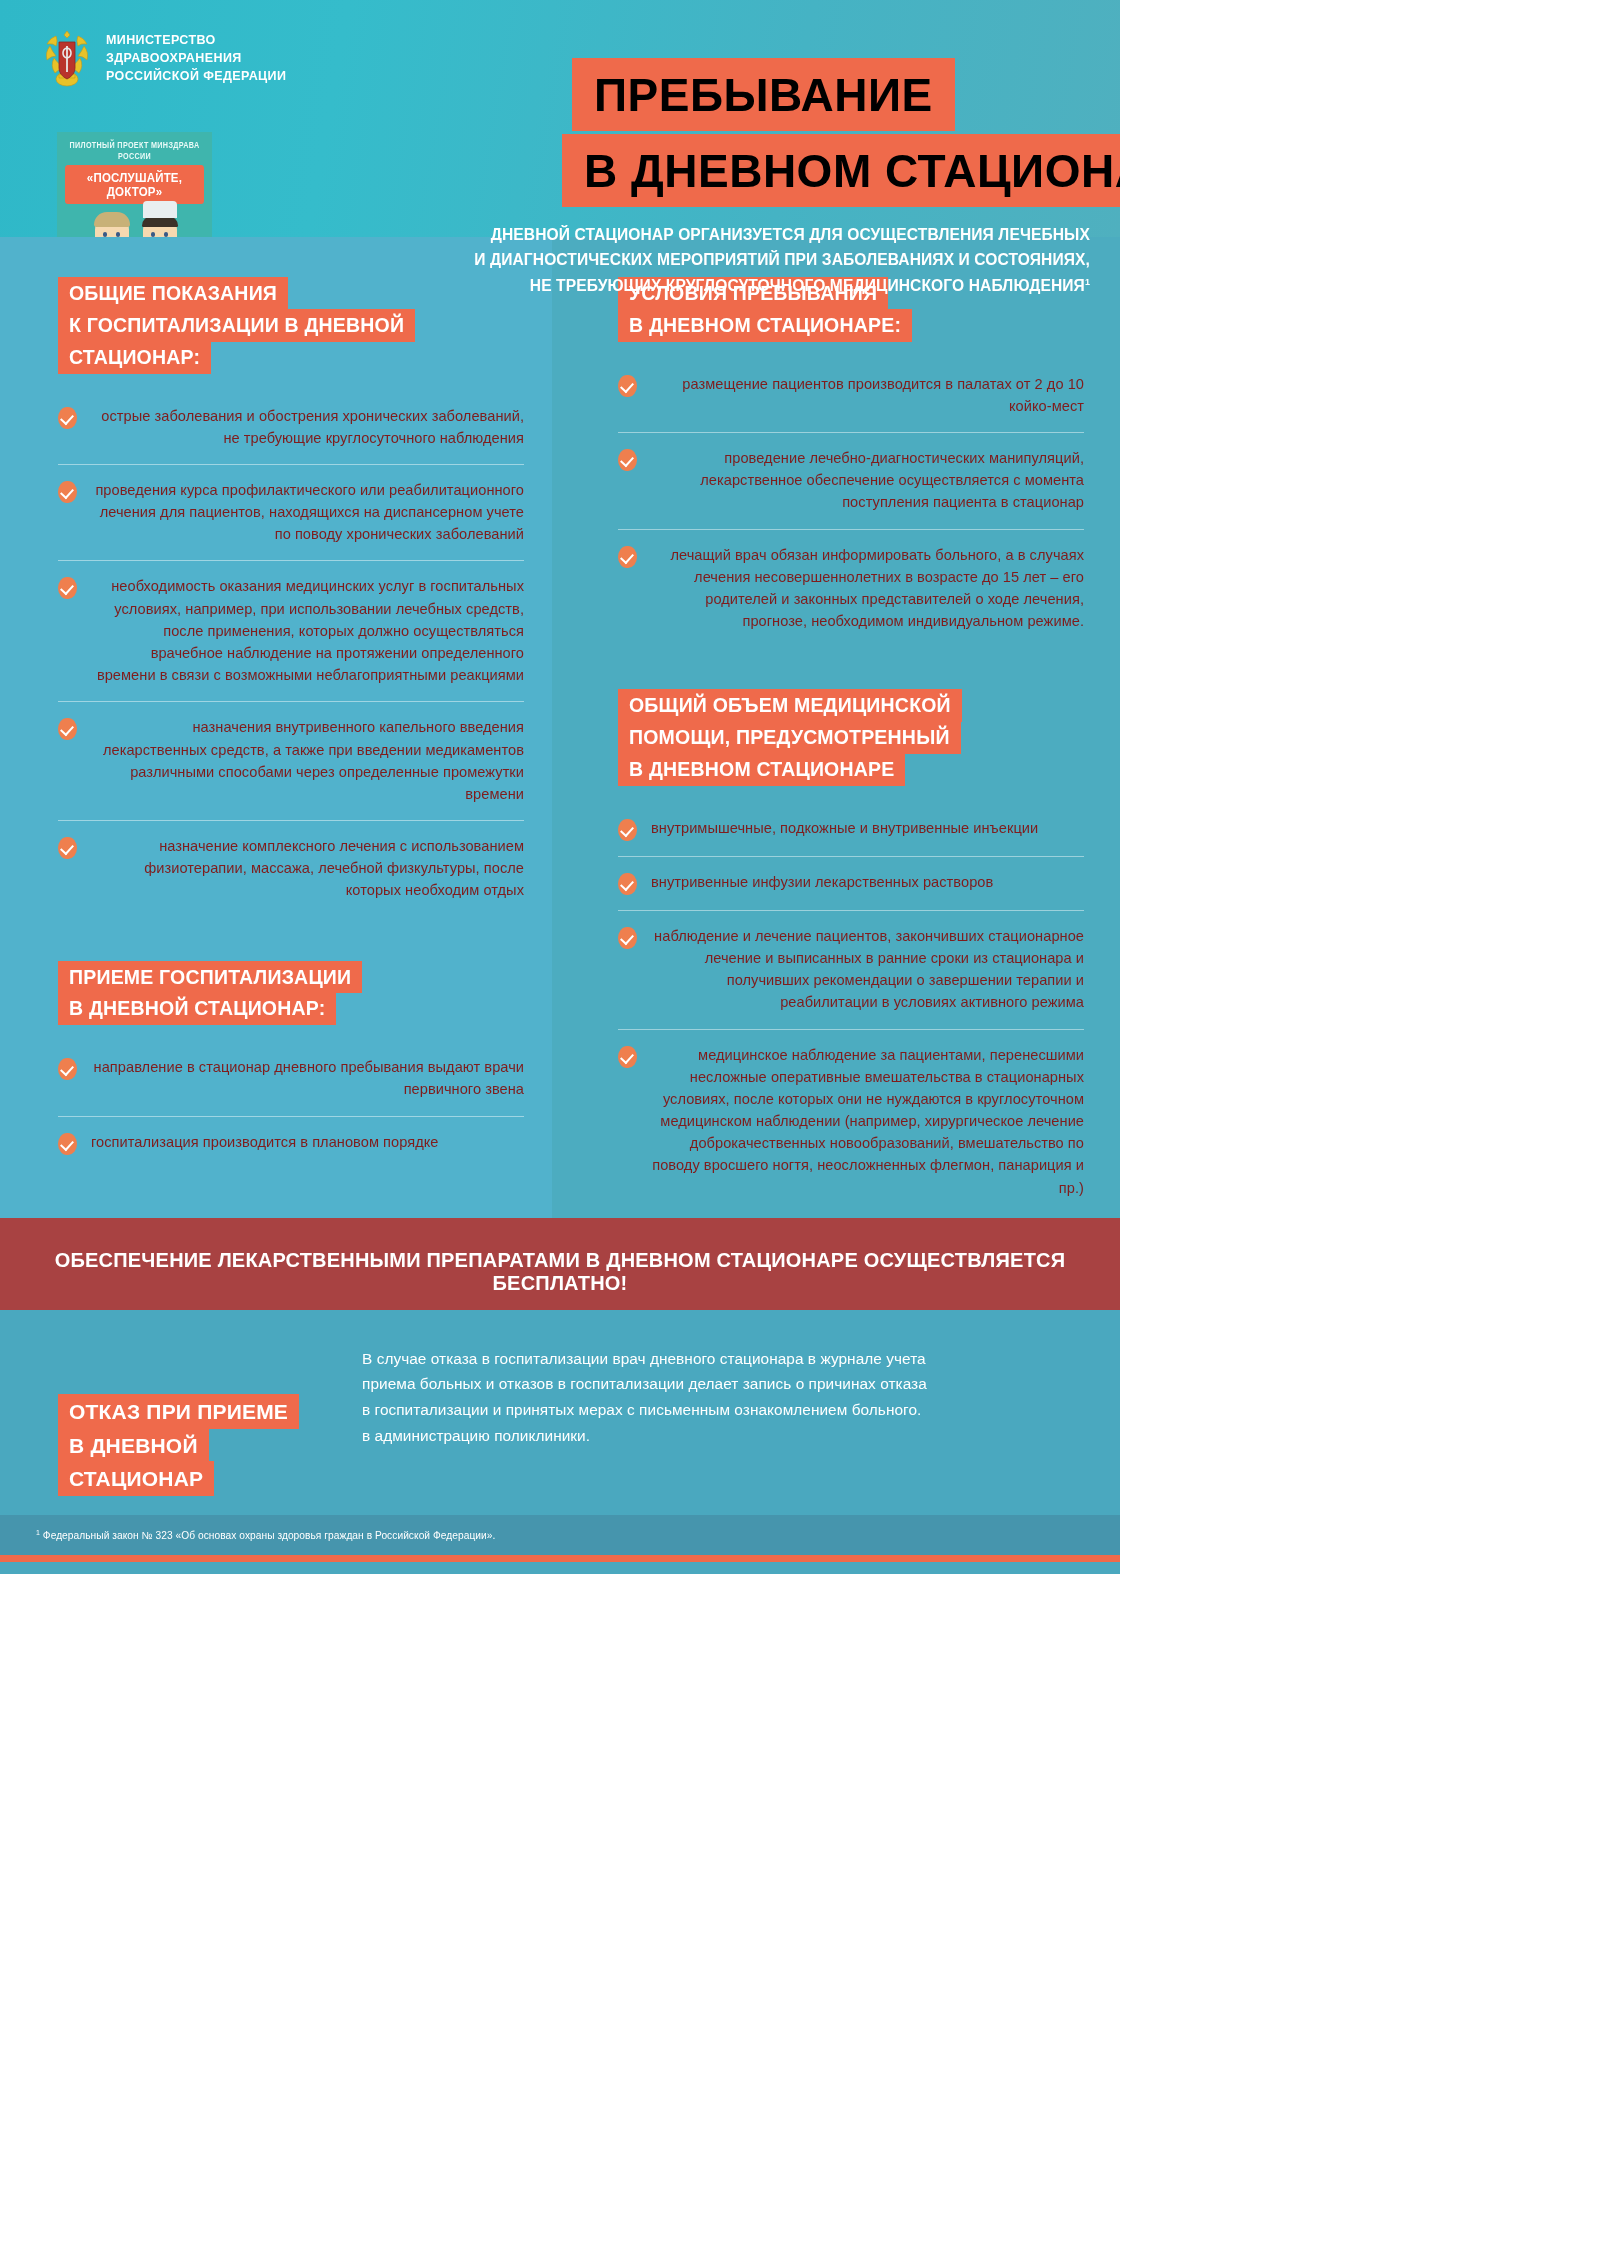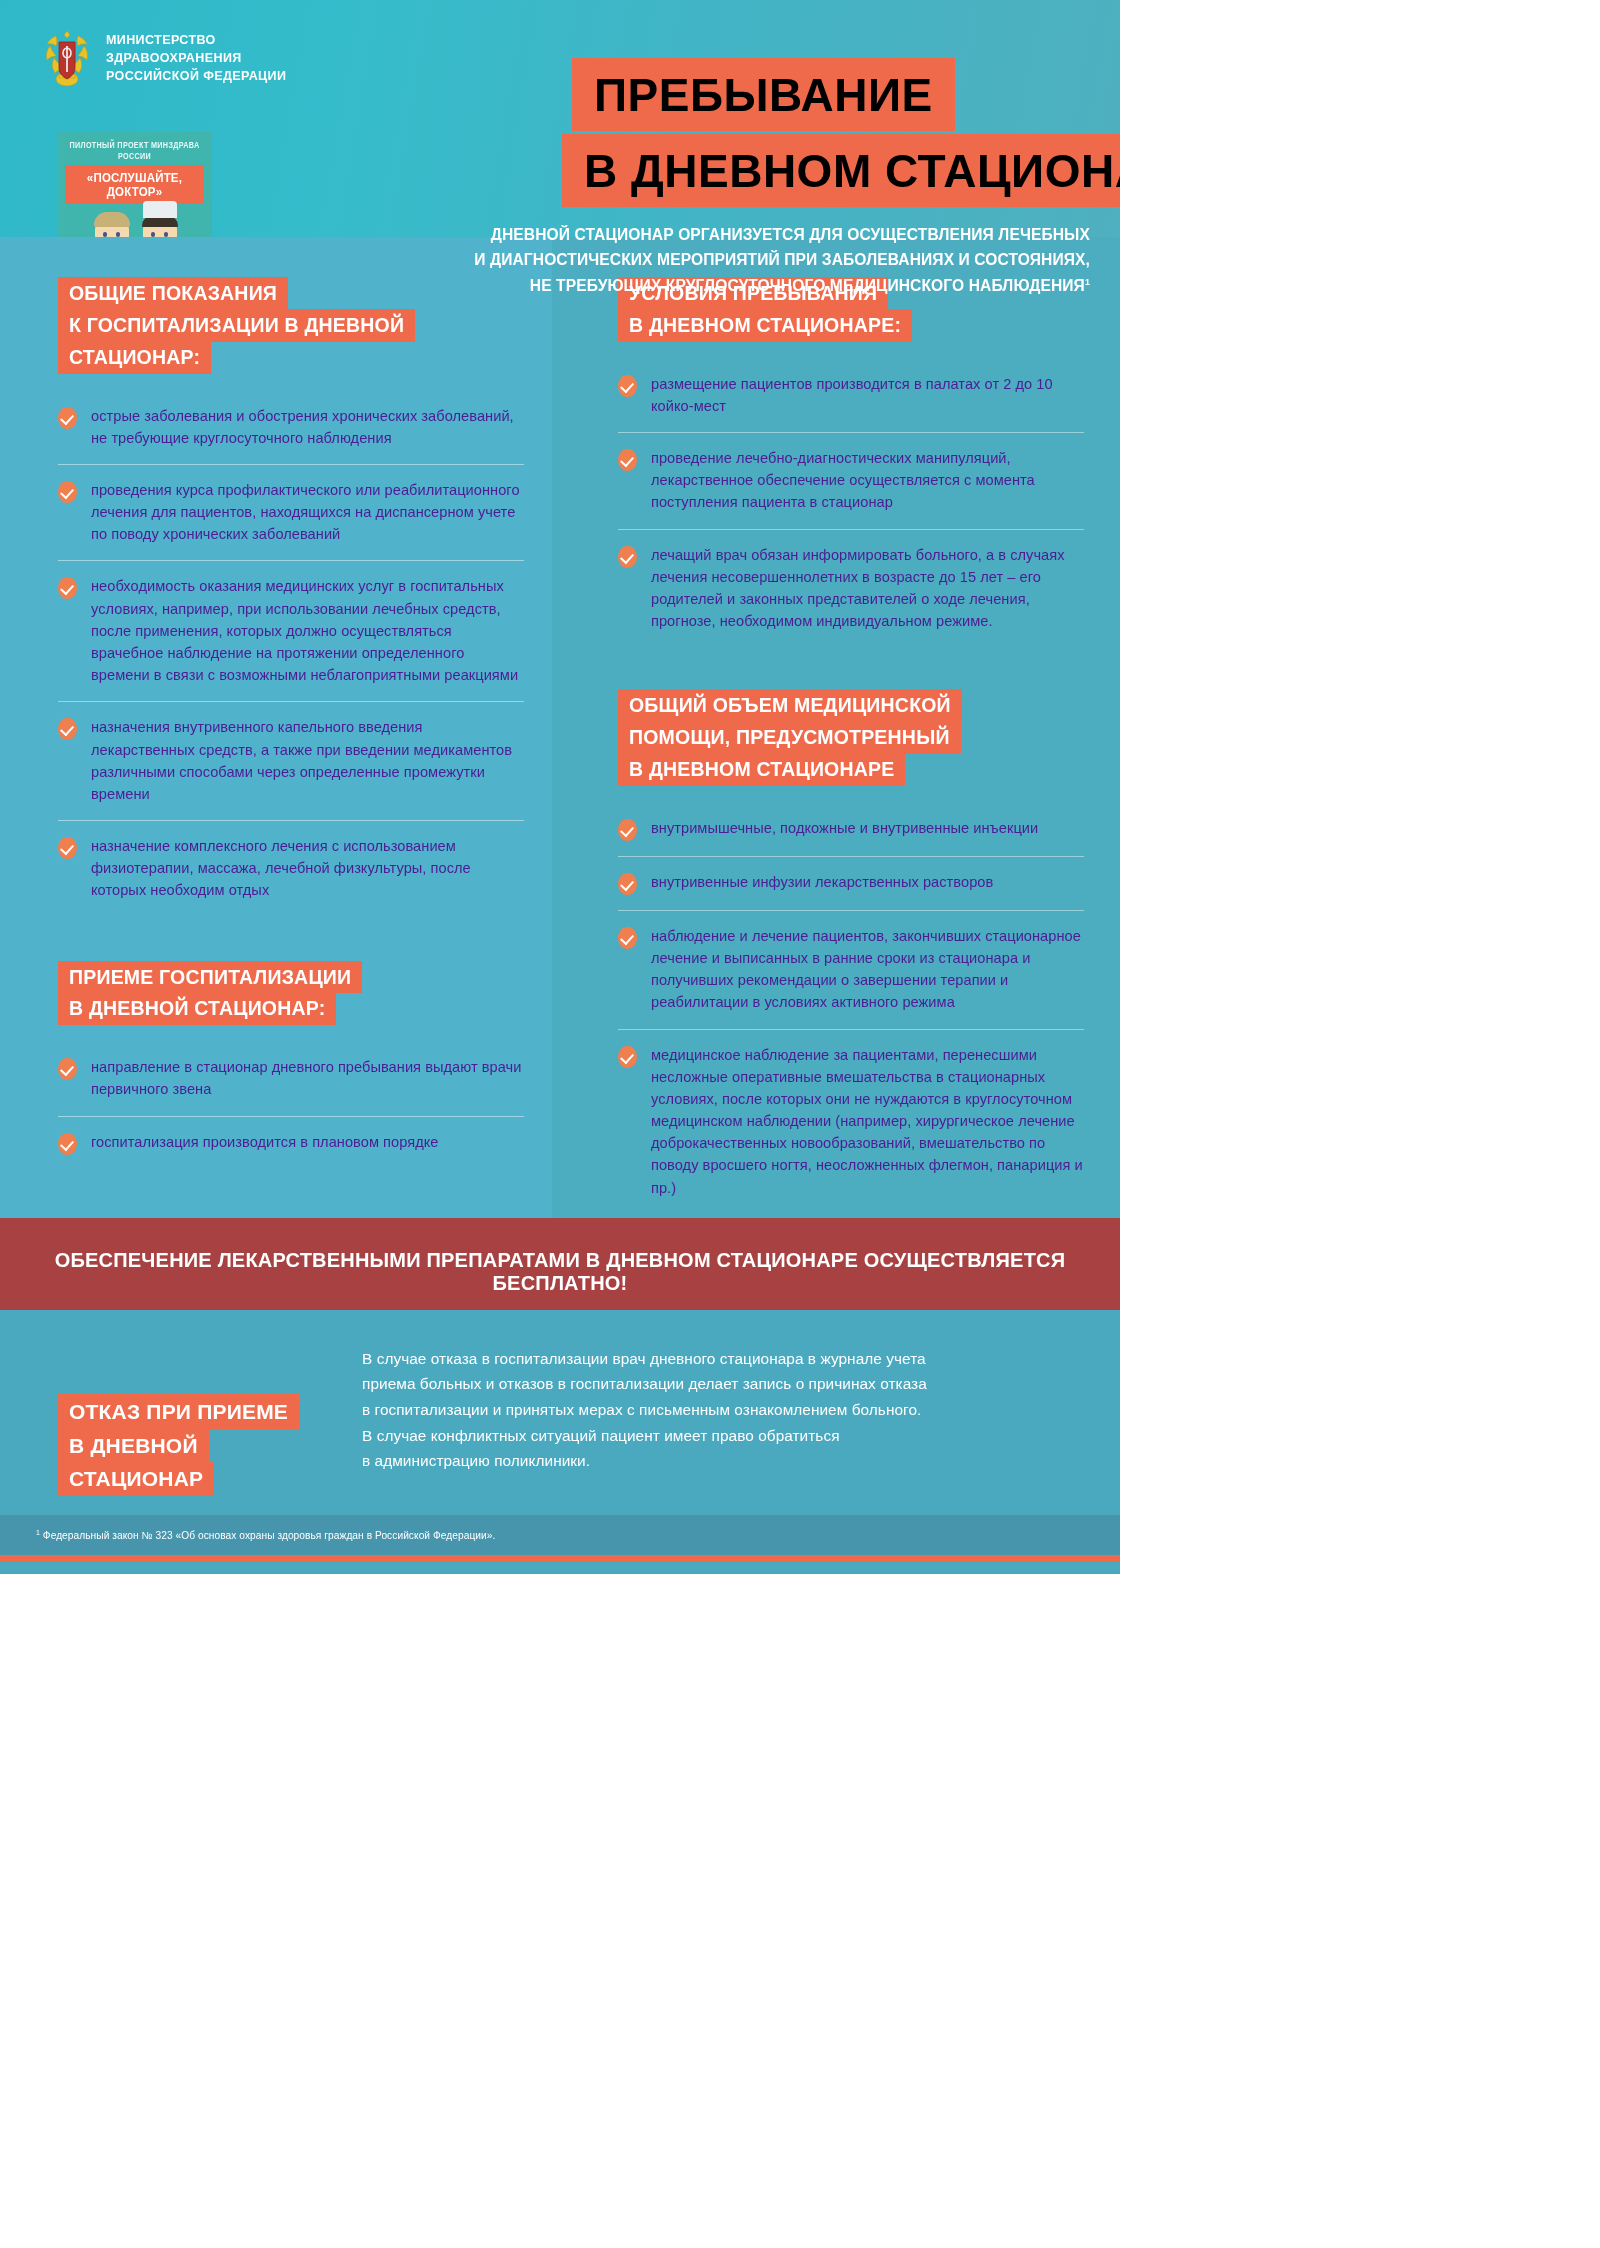--- a/index.html
+++ b/index.html
@@ -236,24 +236,25 @@
   .check::after {
     content: "";
     position: absolute;
     left: 5px; top: 5px;
     width: 6px; height: 10px;
     border: solid #ffffff;
     border-width: 0 2.4px 2.4px 0;
     transform: rotate(42deg);
   }
   .btext {
-    color: #4c1d95;
+    color: #7f1d1d;
     font-size: 14.6px;
     line-height: 1.52;
     letter-spacing: 0.05px;
+    text-align: right;
   }
 
   
   .red-bar {
     background: #a84242;
     color: #ffffff;
     text-align: center;
     font-weight: bold;
     font-size: 20px;
     letter-spacing: 0.2px;
@@ -475,21 +476,20 @@
   <div class="refusal">
     <div class="refusal-head">
       <span class="hl">ОТКАЗ ПРИ ПРИЕМЕ</span>
       <span class="hl">В ДНЕВНОЙ</span>
       <span class="hl">СТАЦИОНАР</span>
     </div>
     <div class="refusal-text">
       <div>В случае отказа в госпитализации врач дневного стационара в журнале учета</div>
       <div>приема больных и отказов в госпитализации делает запись о причинах отказа</div>
       <div>в госпитализации и принятых мерах с письменным ознакомлением больного.</div>
-      <div>В случае конфликтных ситуаций пациент имеет право обратиться</div>
       <div>в администрацию поликлиники.</div>
     </div>
   </div>
 
   <div class="footnote">
     <sup>1</sup>
     <span>Федеральный закон № 323 «Об основах охраны здоровья граждан в Российской Федерации».</span>
   </div>
   <div class="bottom-strip"></div>
 

